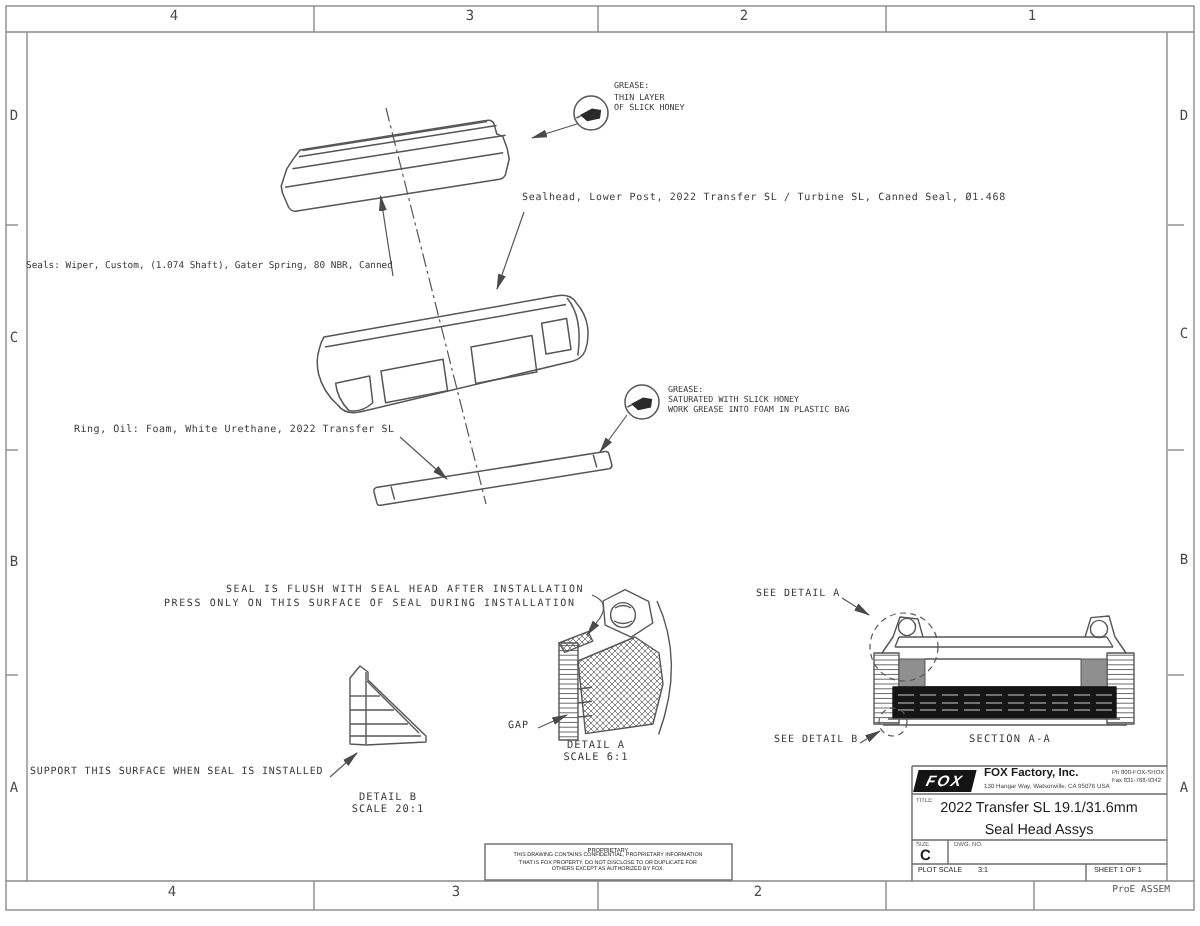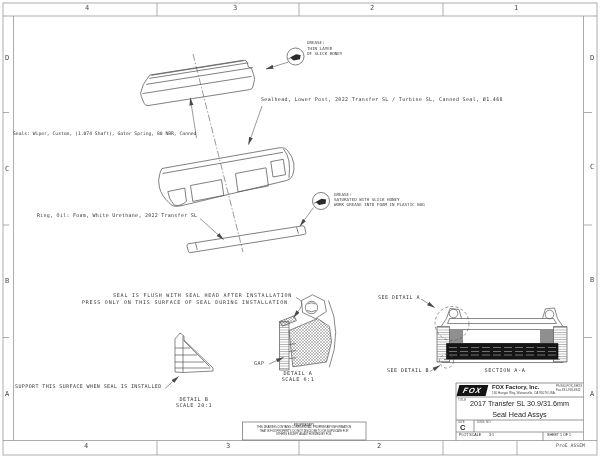--- a/index.html
+++ b/index.html
@@ -224,21 +224,21 @@
 
 <div class="foxlogo">
       <span>FOX</span>
     </div>
 <div class="lbl tb" style="left:492px;top:384.5px;font-size:5.8px;font-weight:bold;">FOX Factory, Inc.</div>
 <div class="lbl tb" style="left:492px;top:391.5px;font-size:3.1px;color:#444;">130 Hangar Way, Watsonville, CA 95076 USA</div>
 <div class="lbl tb" style="left:556px;top:385px;font-size:3px;color:#444;">Ph 800-FOX-SHOX</div>
 <div class="lbl tb" style="left:556px;top:389px;font-size:3px;color:#444;">Fax 831-768-9342</div>
 
 <div class="lbl tb" style="left:458px;top:398.5px;font-size:3px;color:#555;">TITLE</div>
-<div class="lbl tb ctr" style="left:456px;top:400px;width:127px;font-size:7.2px;">2017 Transfer SL 30.9/31.6mm</div>
+<div class="lbl tb ctr" style="left:456px;top:400px;width:127px;font-size:7.2px;">2022 Transfer SL 19.1/31.6mm</div>
 <div class="lbl tb ctr" style="left:456px;top:410.5px;width:127px;font-size:7.2px;">Seal Head Assys</div>
 
 <div class="lbl tb" style="left:458px;top:421px;font-size:3px;color:#555;">SIZE</div>
 <div class="lbl tb" style="left:460px;top:424px;font-size:7.5px;font-weight:bold;">C</div>
 <div class="lbl tb" style="left:477px;top:421px;font-size:3px;color:#555;">DWG. NO.</div>
 
 <div class="lbl tb" style="left:459px;top:434px;font-size:3.6px;">PLOT SCALE</div>
 <div class="lbl tb" style="left:489px;top:434px;font-size:3.6px;">3:1</div>
 <div class="lbl tb" style="left:547px;top:434px;font-size:3.6px;">SHEET 1 OF 1</div>
 

